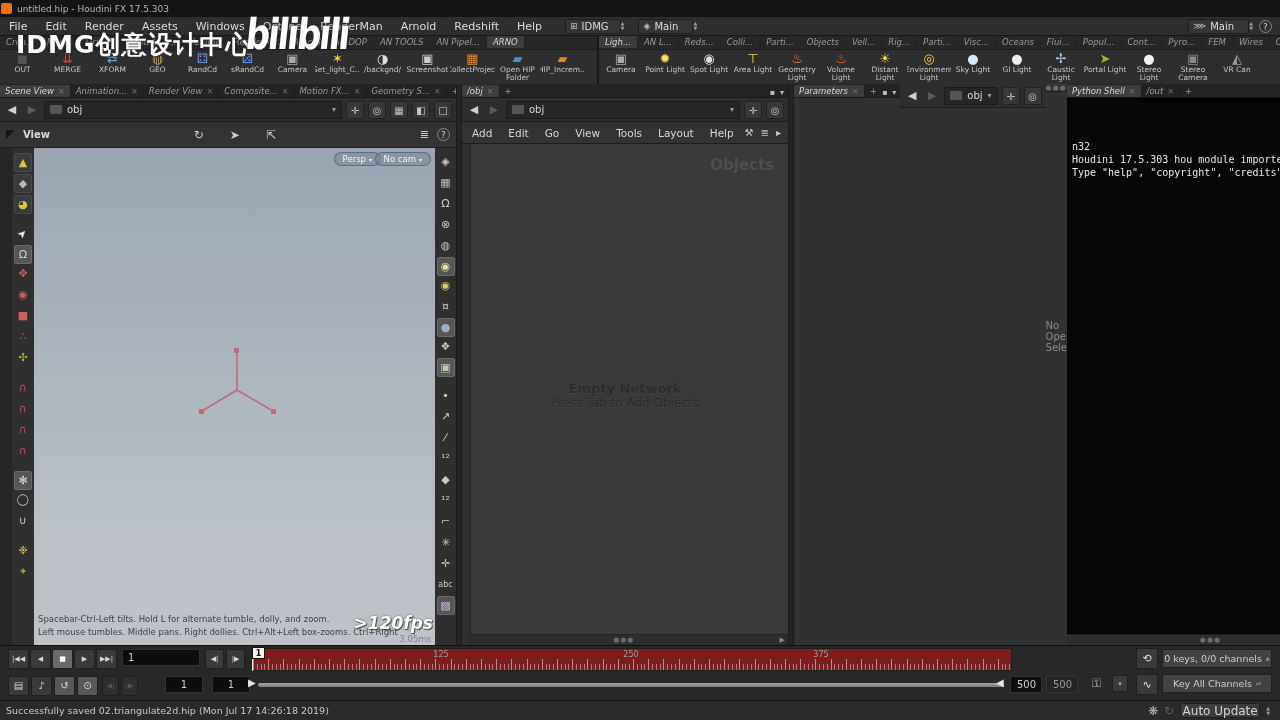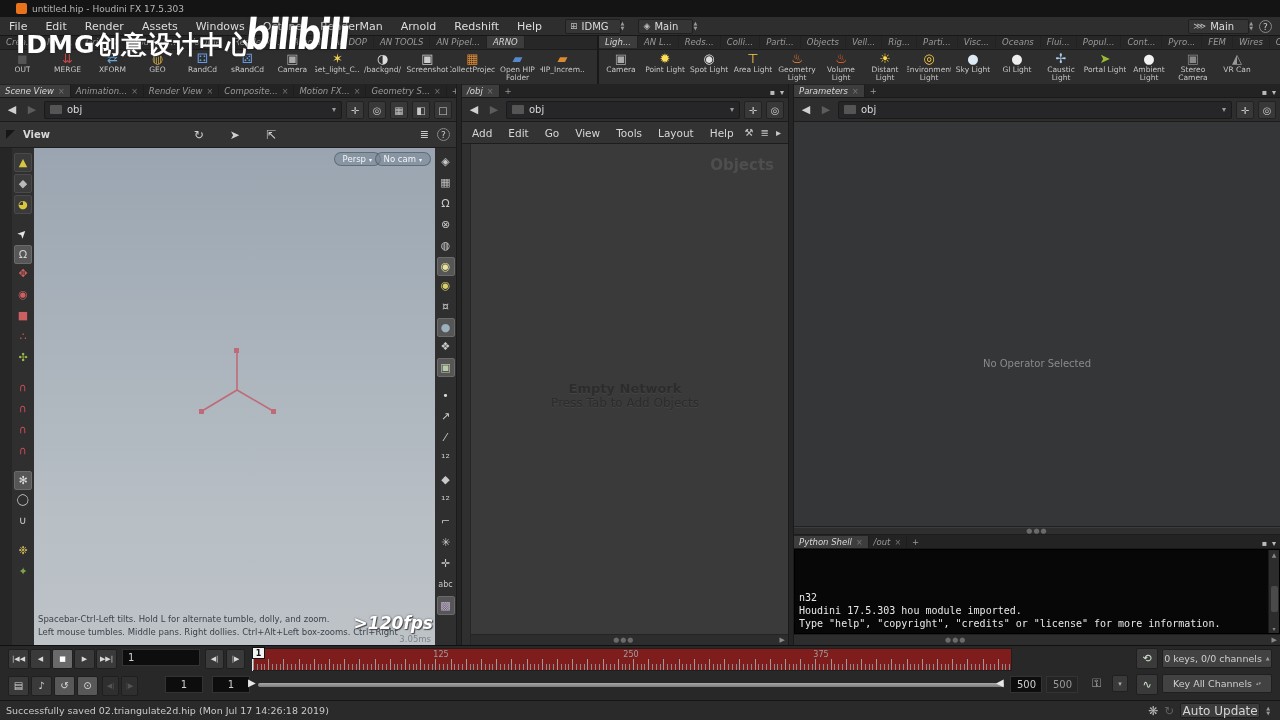--- a/index.html
+++ b/index.html
@@ -1,20 +1,20 @@
 <!DOCTYPE html>
 <html><head>
 <meta charset="utf-8">
 <style>
 *{margin:0;padding:0;box-sizing:border-box}
 html,body{width:1280px;height:720px;overflow:hidden;background:#222}
 body{font-family:"DejaVu Sans","Liberation Sans",sans-serif;color:#ccc;font-size:11px}
 #app{position:relative;width:1280px;height:720px;background:#2b2b2b}
 
-#titlebar{position:absolute;left:0;top:0;width:1280px;height:17px;background:#141414;display:flex;align-items:center;gap:5px;padding-left:16px}
+#titlebar{position:absolute;left:0;top:0;width:1280px;height:17px;background:#141414;display:flex;align-items:center;gap:5px;padding-left:1px}
 #titlebar .hicon{width:11px;height:11px;background:#e8731a;border-radius:2px;display:inline-block}
 #titlebar .ttext{font-size:9px;color:#b5b5b5}
 
 #menubar{position:absolute;left:0;top:17px;width:1280px;height:19px;background:#2e2e2e;border-bottom:1px solid #171717;display:flex;align-items:center}
 .mitem{padding:0 9px;font-size:11px;color:#dcdcdc;cursor:default}
 .desksel{display:flex;align-items:center;gap:4px;margin-left:14px;padding:1px 4px;background:#353535;border:1px solid #1f1f1f;border-radius:2px;height:15px}
 .desksel .dicon{font-size:9px;color:#bbb}
 .desksel .dlabel{font-size:10px;color:#ddd;min-width:34px}
 .stepper{display:flex;flex-direction:column;font-size:5px;line-height:5px;color:#999}
 #menubar .spacer{flex:1}
@@ -83,21 +83,21 @@
 #netcanvas{flex:1;position:relative;background:#3a3a3a;min-height:0}
 #netvscroll{position:absolute;left:0;top:0;width:9px;height:100%;background:#2f2f2f;border-right:1px solid #262626}
 #netlabel{position:absolute;top:12px;right:14px;font-size:15px;font-weight:bold;color:#4e4e4e}
 #netempty{position:absolute;left:0;right:0;top:50%;transform:translateY(-14px);text-align:center;color:#2c2c2c;text-shadow:0 1px 0 rgba(255,255,255,.05)}
 #netempty .l1{font-size:13px;font-weight:bold}
 #netempty .l2{font-size:12px}
 #nethscroll{position:absolute;left:9px;right:0;bottom:0;height:11px;background:#2d2d2d;border-top:1px solid #242424;display:flex;align-items:center}
 .grip{margin:0 auto;color:#6a6a6a;font-size:7px;letter-spacing:1px}
 .scrollarr{color:#8a8a8a;font-size:7px;padding:0 3px}
 
-#pane-par{position:absolute;left:794px;top:84px;width:486px;height:561px;background:#303234;display:flex;flex-direction:column}
+#pane-par{position:absolute;left:794px;top:84px;width:486px;height:561px;background:#303234;display:flex;}
 #parcanvas{height:405px;position:relative;background:#343638;border-bottom:1px solid #222}
 #noop{position:absolute;left:0;right:0;top:236px;text-align:center;font-size:10px;color:#8a8a8a}
 #hsplit{height:8px;background:#2e2e2e;border-top:1px solid #3c3c3c;border-bottom:1px solid #1c1c1c;display:flex;align-items:center}
 
 #pysh{flex:1;display:flex;flex-direction:column;min-height:0}
 #pyconsole{flex:1;position:relative;background:#070707;border:1px solid #000;overflow:hidden}
 #pylines{font-family:"DejaVu Sans Mono","Liberation Mono",monospace;font-size:10px;line-height:13px;color:#e8e8e8;padding:2px 4px;white-space:pre}
 #pyvscroll{position:absolute;right:0;top:0;width:11px;height:100%;background:#2c2c2c;border-left:1px solid #1a1a1a;display:flex;flex-direction:column;align-items:center;justify-content:space-between;font-size:6px;color:#888;padding:1px 0}
 #pyvscroll .thumb{width:7px;flex:0 0 26px;background:#4a4a4a;border-radius:2px;margin-top:14px}
 #pyhscroll{height:11px;background:#2d2d2d;border-top:1px solid #1f1f1f;display:flex;align-items:center}
@@ -346,21 +346,21 @@
             <span class="tlabel">Caustic Light</span>
           </div>
 
           <div class="tool">
             <span class="ticon" style="color: rgb(153, 187, 51);">➤</span>
             <span class="tlabel">Portal Light</span>
           </div>
 
           <div class="tool">
             <span class="ticon" style="color: rgb(242, 242, 242);">●</span>
-            <span class="tlabel">Ambient Light</span>
+            <span class="tlabel">Stereo Light</span>
           </div>
 
           <div class="tool">
             <span class="ticon" style="color: rgb(136, 136, 136);">▣</span>
             <span class="tlabel">Stereo Camera</span>
           </div>
 
           <div class="tool">
             <span class="ticon" style="color: rgb(153, 153, 153);">◭</span>
             <span class="tlabel">VR Can</span>

